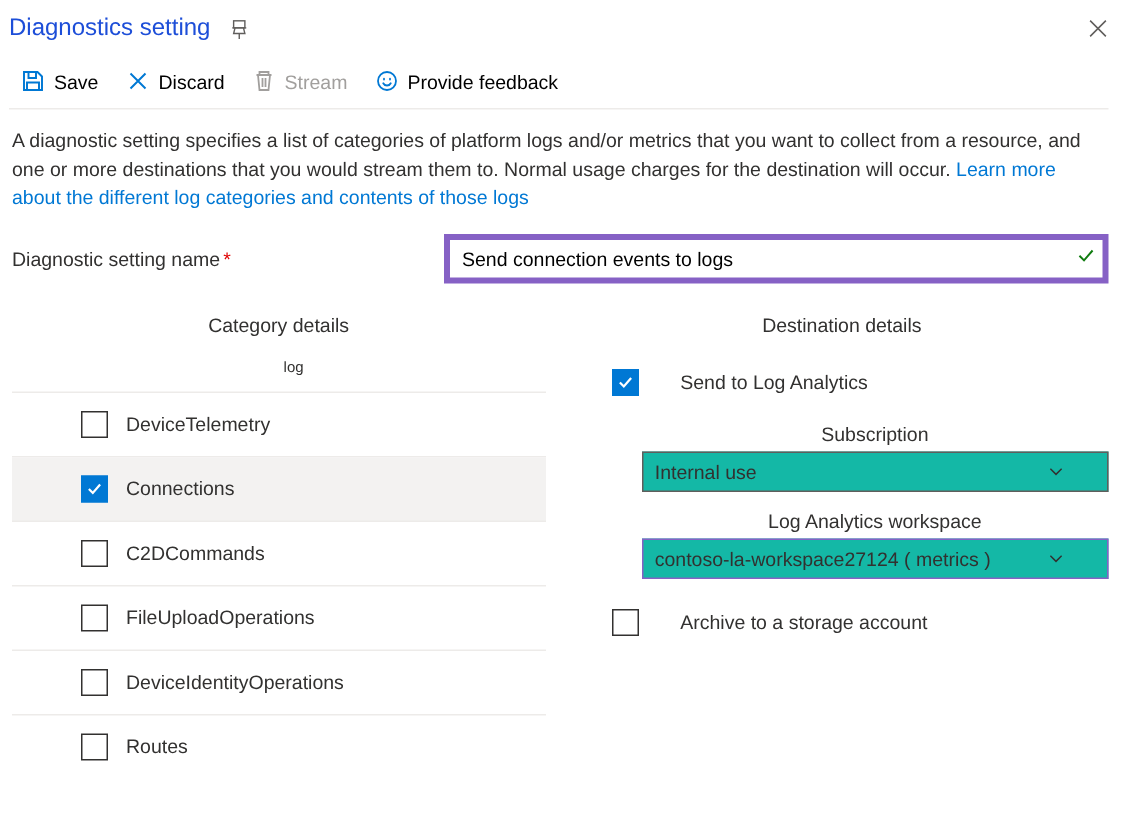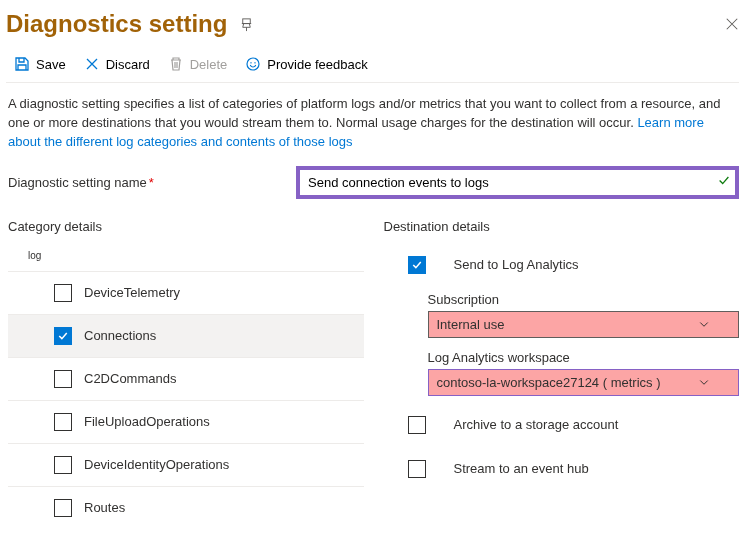--- a/index.html
+++ b/index.html
@@ -13,21 +13,21 @@
     overflow: hidden;
     padding: 10px 14px 0 6px;
   }
   .header {
     display: flex;
     align-items: center;
     justify-content: space-between;
     padding-bottom: 8px;
   }
   .header-left { display: flex; align-items: center; gap: 12px; }
-  .page-title { font-size: 24px; font-weight: 700; color: #a16207; }
+  .page-title { font-size: 16px; font-weight: 400; color: #1d4ed8; }
   .icon-btn { cursor: pointer; display:inline-flex; color:#605e5c; }
   .close-x svg { width:14px; height:14px; }
   .toolbar {
     display: flex;
     align-items: center;
     gap: 18px;
     padding: 10px 0 10px 8px;
     border-bottom: 1px solid #edebe9;
     margin-bottom: 12px;
   }
@@ -44,21 +44,21 @@
   .text-input {
     width:100%;
     border:4px solid #0c4a6e;
     font-size:13px;
     padding:5px 30px 5px 8px;
     outline:none;
     font-family:inherit;
     border-color:#8661c5;
   }
   .valid-check { position:absolute; right:8px; top:50%; transform:translateY(-50%); color:#107c10; }
-  .columns { display:flex; gap:20px; padding-left:2px;}
+  .columns { display:flex; gap:20px; padding-left:2px;text-align:center;}
   .col { flex:1; }
   .col-title { font-size:13px; color:#323130; margin-bottom:16px; }
   .subhead { font-size:10px; font-weight:400; color:#323130; padding:0 0 10px 20px; }
   .log-list { }
   .log-item {
     display:flex; align-items:center; gap:12px;
     padding:12px 0 12px 46px;
     border-bottom:1px solid #edebe9;
     cursor:pointer;
   }
@@ -76,21 +76,21 @@
   .chk.checked svg { color:#fff; width:12px; height:12px; }
   .dest-item { display:flex; align-items:center; gap:28px; padding:6px 0 6px 24px; cursor:pointer; }
   .dest-item .chk { width:18px; height:18px; }
   .dest-sub { margin:12px 0 6px 44px; }
   .dest-label { font-size:13px; margin-bottom:4px; }
   .select {
     width:100%;
     border:1px solid #605e5c;
     font-size:13px;
     padding:5px 28px 5px 8px;
-    background:#fca5a5;
+    background:#14b8a6;
     cursor:pointer;
     position:relative;
     display:flex;
     align-items:center;
     justify-content:space-between;
   }
   .select.purple { border-color:#8661c5; }
   .select svg { width:12px; height:12px; flex:0 0 auto; margin-left:8px; }
   .dest-group { margin-top:14px; }
   .dest-group.spaced { }
@@ -126,21 +126,21 @@
   <div class="toolbar-item accent">
     <svg viewBox="0 0 16 16" stroke="#0078d4" stroke-width="1.3" fill="none">
         <path d="M3 3L13 13M13 3L3 13"></path>
       </svg>
     <span>Discard</span>
   </div>
   <div class="toolbar-item disabled">
     <svg viewBox="0 0 16 16" fill="none" stroke="#a19f9d" stroke-width="1.2">
         <path d="M3 4h10M5 4V2h6v2M4 4l1 10h6l1-10M7 6v6M9 6v6"></path>
       </svg>
-    <span>Delete</span>
+    <span>Stream</span>
   </div>
   <div class="toolbar-item accent">
     <svg viewBox="0 0 16 16" fill="none" stroke="#0078d4" stroke-width="1.2">
         <circle cx="8" cy="8" r="6"></circle>
         <path d="M5.5 9.5C6 10.5 7 11 8 11s2-.5 2.5-1.5M6 6.5v.5M10 6.5v.5" stroke-linecap="round"></path>
       </svg>
     <span>Provide feedback</span>
   </div>
 </div>
 
@@ -231,21 +231,15 @@
       </div>
     </div>
 
     <div class="dest-group spaced">
       <div class="dest-item">
         <span class="chk"></span>
         <span>Archive to a storage account</span>
       </div>
     </div>
 
-    <div class="dest-group">
-      <div class="dest-item">
-        <span class="chk"></span>
-        <span>Stream to an event hub</span>
-      </div>
-    </div>
 
   </div>
 </div>
 
 </body></html>

